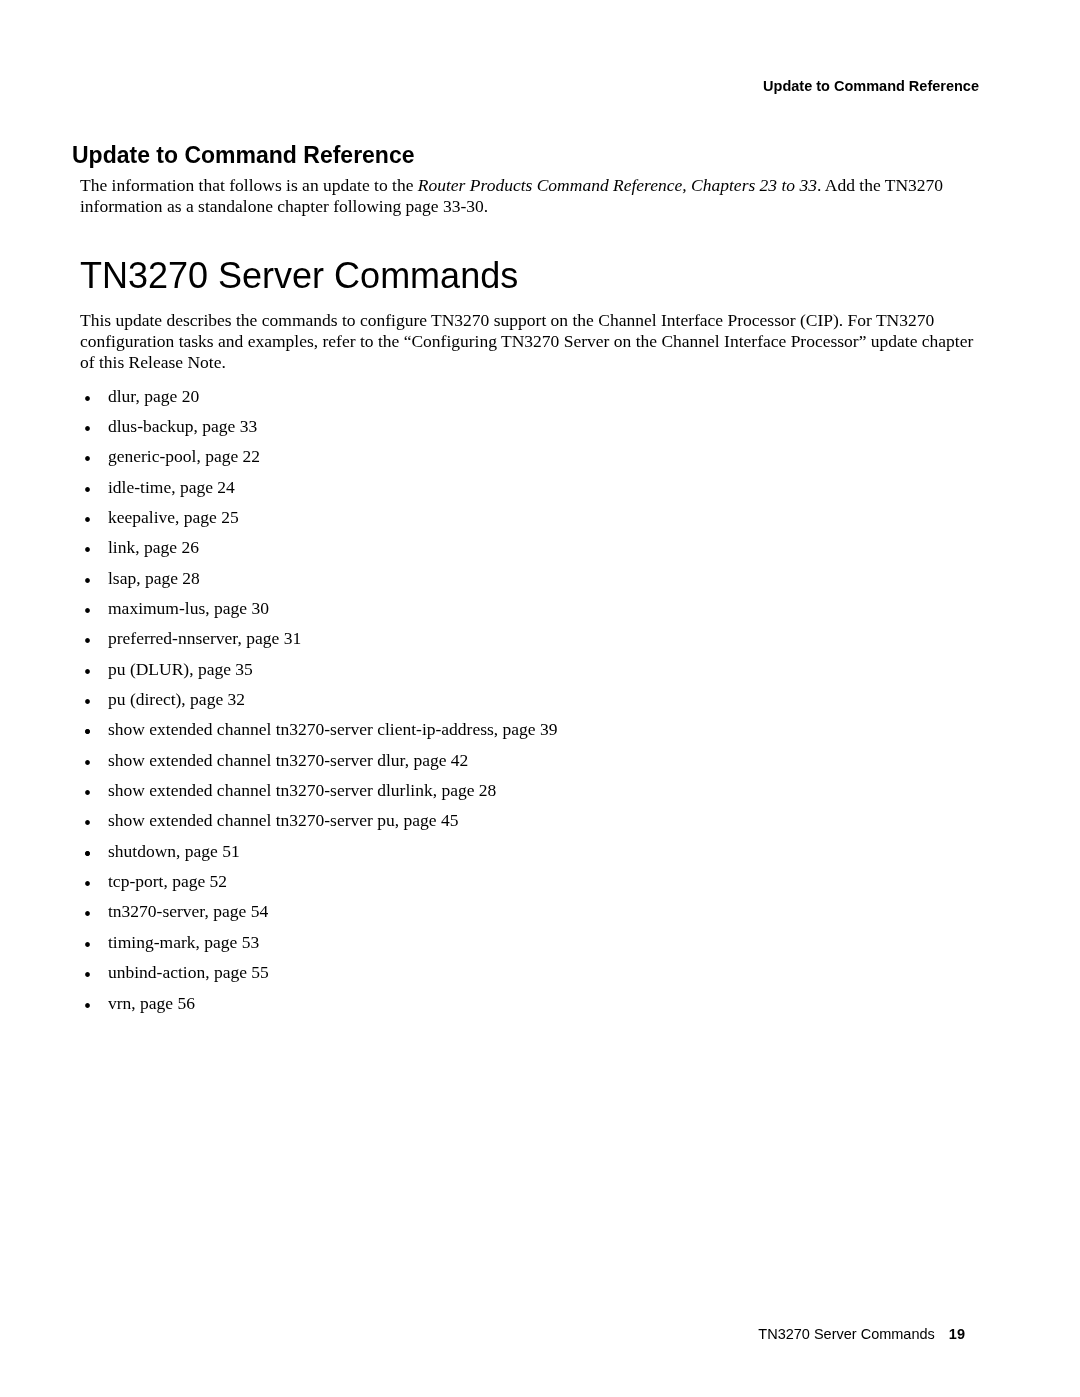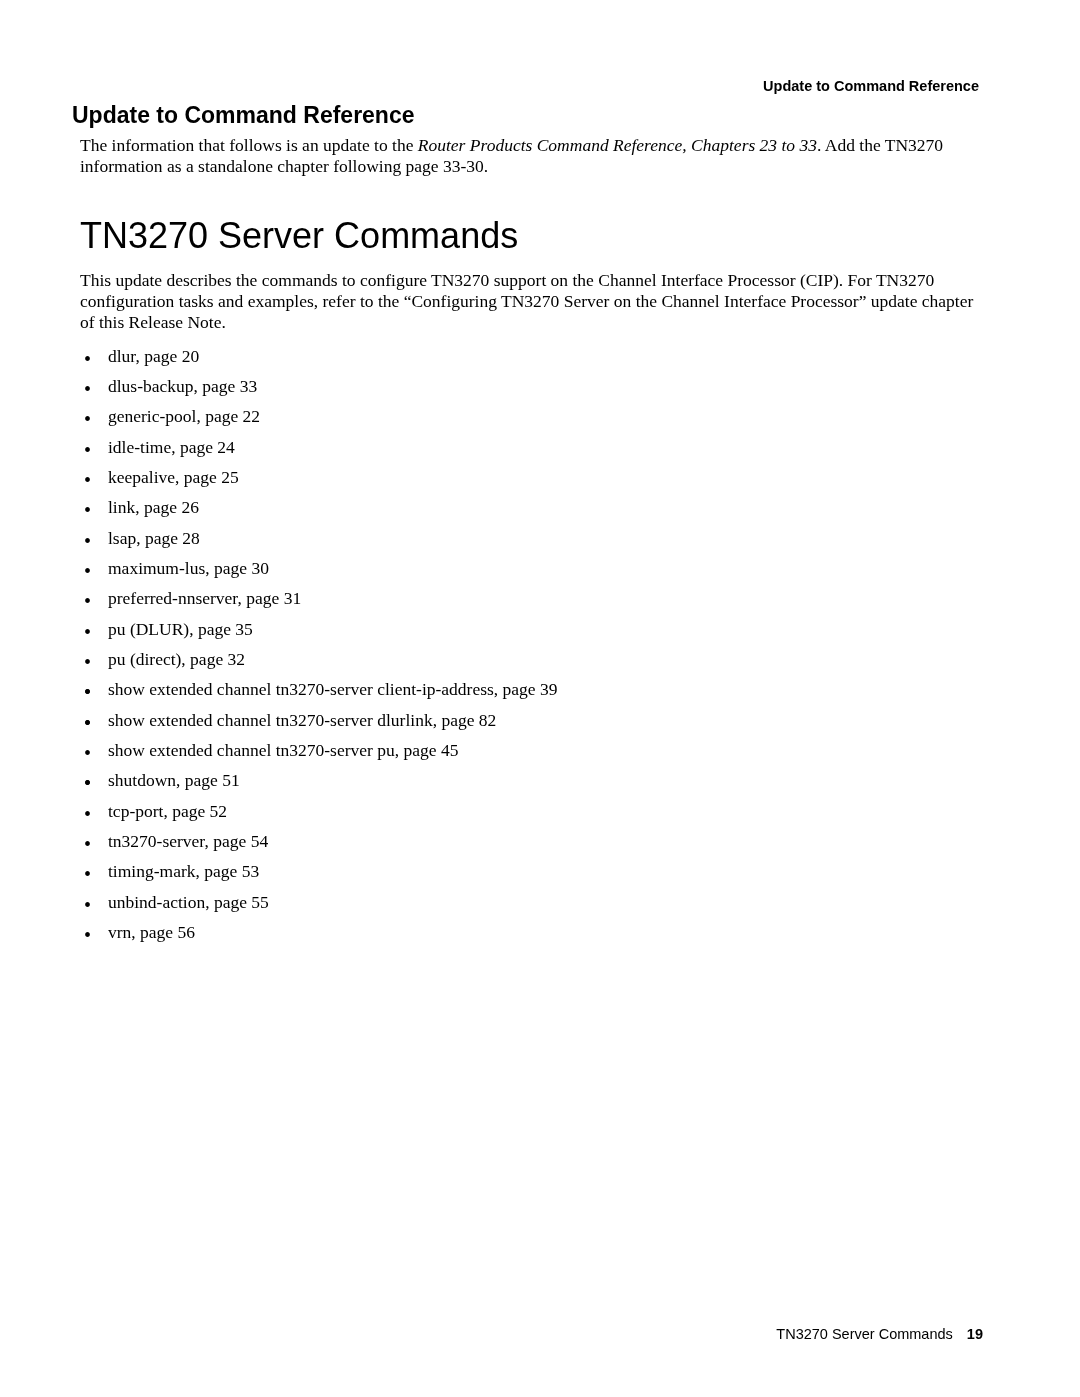--- a/index.html
+++ b/index.html
@@ -7,21 +7,21 @@
     padding: 0;
     background: #fff;
     color: #000;
     font-family: "Times New Roman", Times, serif;
   }
   .page {
     width: 1059px;
     height: 1397px;
     position: relative;
     box-sizing: border-box;
-    padding: 38px 80px 0 80px;
+    padding: 78px 80px 0 80px;
     border-radius: 17px;
   }
   .running-header {
     position: absolute;
     right: 80px;
     top: 78px;
     font-family: Helvetica, Arial, sans-serif;
     font-weight: bold;
     font-size: 14.5px;
   }
@@ -66,21 +66,21 @@
   }
   ul.cmd-list li .bullet-dot {
     position: absolute;
     left: 4px;
     top: 3px;
     font-size: 20px;
     line-height: 1;
   }
   .footer {
     position: absolute;
-    right: 76px;
+    right: 94px;
     bottom: 55px;
     font-family: Helvetica, Arial, sans-serif;
     font-size: 14.5px;
   }
   .footer .pnum {
     font-weight: bold;
     margin-left: 10px;
   }
 </style>
 </head>
@@ -110,22 +110,22 @@
         <li><span class="bullet-dot">•</span><span>idle-time, page 24</span></li>
         <li><span class="bullet-dot">•</span><span>keepalive, page 25</span></li>
         <li><span class="bullet-dot">•</span><span>link, page 26</span></li>
         <li><span class="bullet-dot">•</span><span>lsap, page 28</span></li>
         <li><span class="bullet-dot">•</span><span>maximum-lus, page 30</span></li>
         <li><span class="bullet-dot">•</span><span>preferred-nnserver, page 31</span></li>
         <li><span class="bullet-dot">•</span><span>pu (DLUR), page 35</span></li>
         <li><span class="bullet-dot">•</span><span>pu (direct), page 32</span></li>
         <li><span class="bullet-dot">•</span></li>
         <li><span class="bullet-dot">•</span><span>show extended channel tn3270-server client-ip-address, page 39</span></li>
-        <li><span class="bullet-dot">•</span></li>
-        <li><span class="bullet-dot">•</span><span>show extended channel tn3270-server dlurlink, page 82</span></li>
+        <li><span class="bullet-dot">•</span><span>show extended channel tn3270-server dlur, page 42</span></li>
+        <li><span class="bullet-dot">•</span><span>show extended channel tn3270-server dlurlink, page 28</span></li>
         <li><span class="bullet-dot">•</span><span>show extended channel tn3270-server pu, page 45</span></li>
         <li><span class="bullet-dot">•</span></li>
         <li><span class="bullet-dot">•</span><span>shutdown, page 51</span></li>
         <li><span class="bullet-dot">•</span><span>tcp-port, page 52</span></li>
         <li><span class="bullet-dot">•</span><span>tn3270-server, page 54</span></li>
         <li><span class="bullet-dot">•</span><span>timing-mark, page 53</span></li>
         <li><span class="bullet-dot">•</span><span>unbind-action, page 55</span></li>
         <li><span class="bullet-dot">•</span><span>vrn, page 56</span></li>
       </ul>
 

